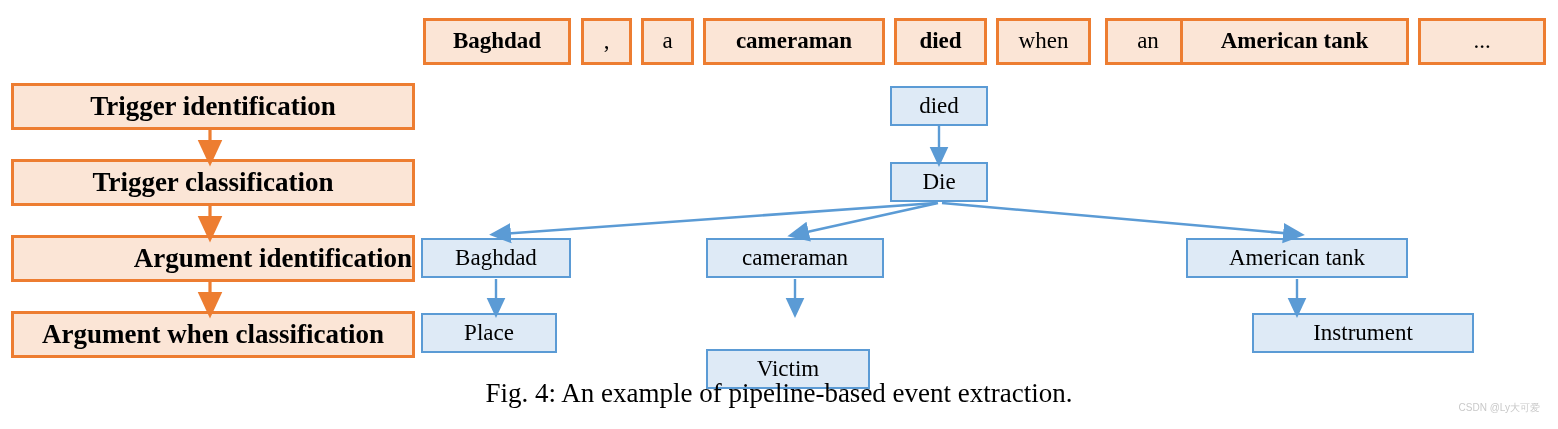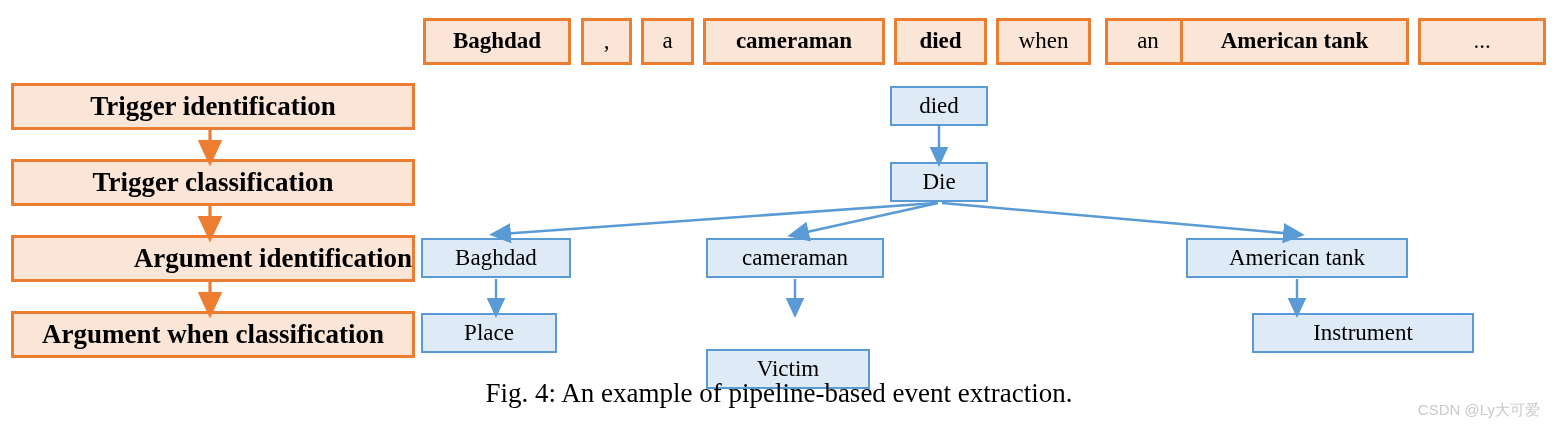--- a/index.html
+++ b/index.html
@@ -78,21 +78,21 @@
     text-align: center;
     font-size: 27px;
     font-family: "Liberation Serif", "DejaVu Serif", serif;
     color: #000000;
   }
   
   #watermark {
     position: absolute;
     right: 18px;
     top: 401px;
-    font-size: 15px;
+    font-size: 10px;
     font-family: "Liberation Sans", sans-serif;
     color: #c9c9c9;
     white-space: nowrap;
   }
 </style>
 </head>
 <body>
 
 <div id="figure-root">
 

